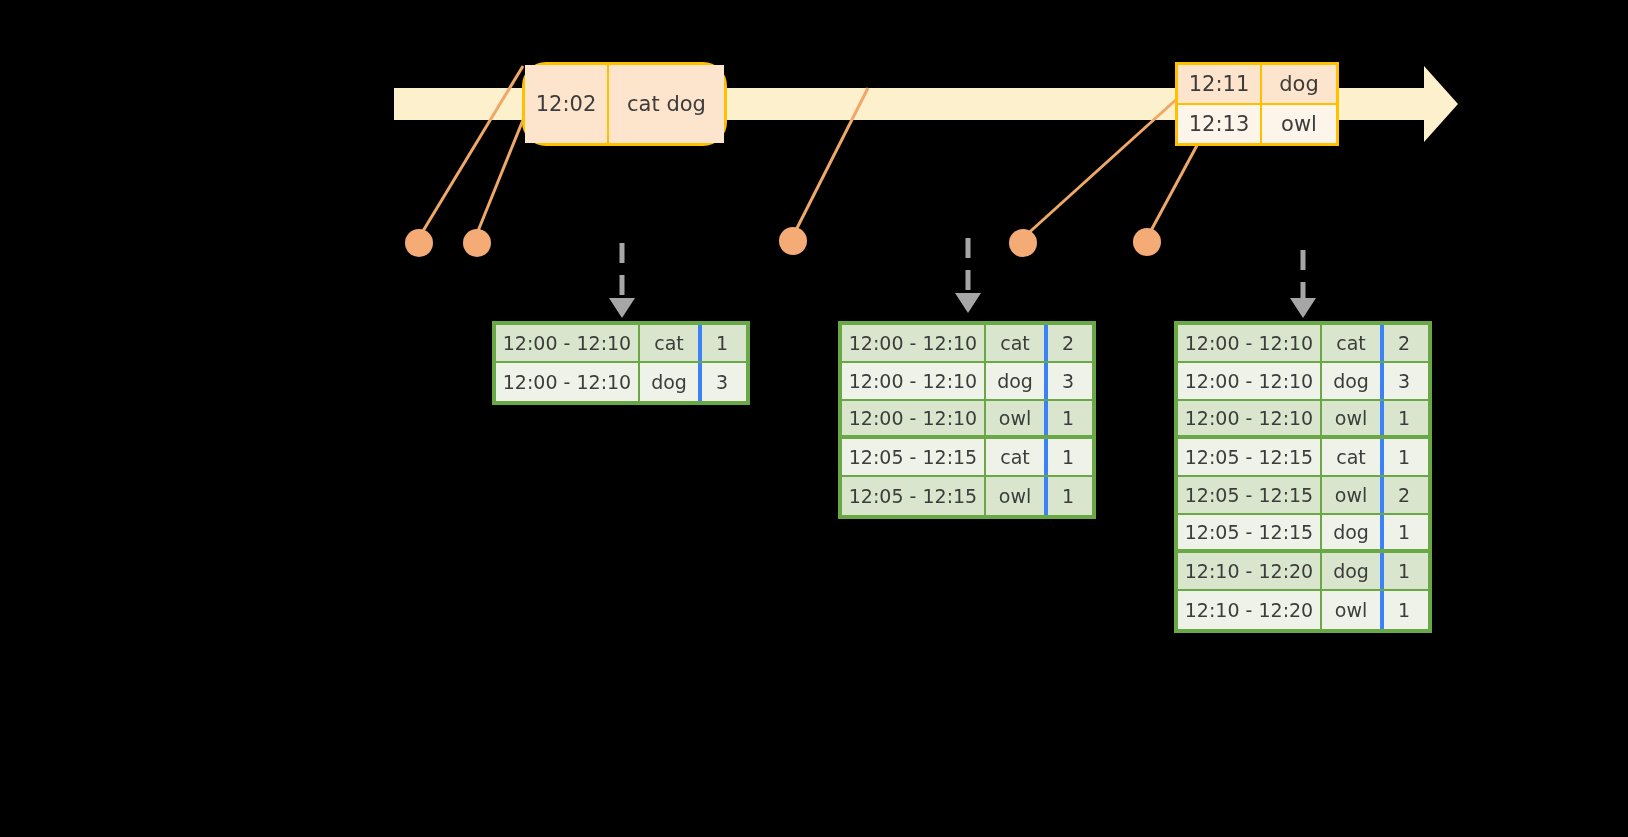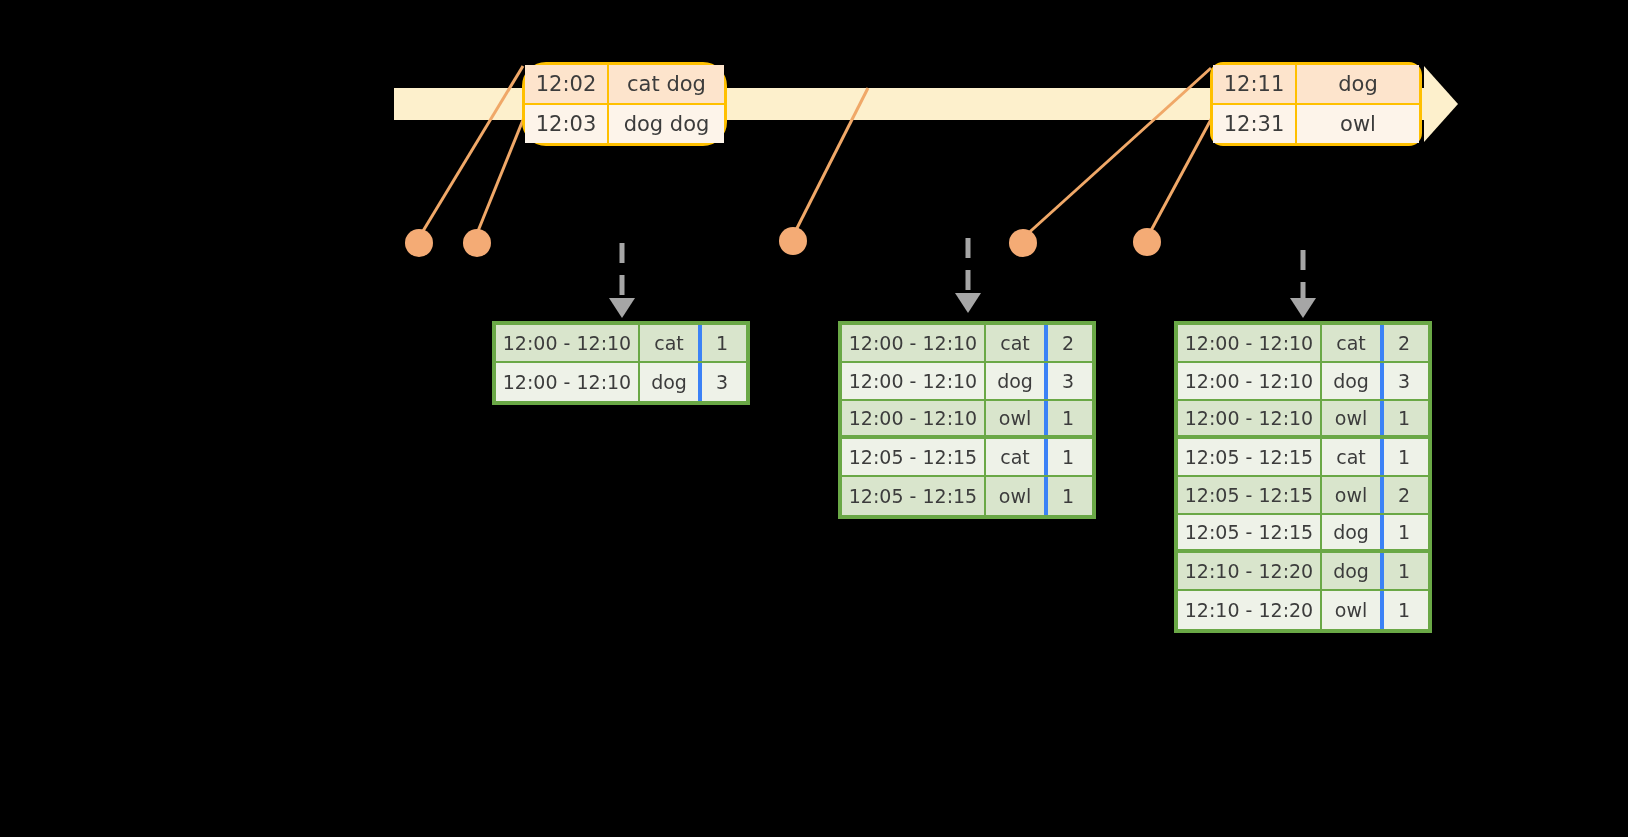--- a/index.html
+++ b/index.html
@@ -154,34 +154,30 @@
       <polygon points="955,293 981,293 968,313"></polygon>
       <polygon points="1290,298 1316,298 1303,318"></polygon>
     </g>
   </svg>
 
   <div class="event-box" style="left:522px; top:62px; width:205px; height:84px;border-radius:24px;">
     <div class="event-row shade-a">
       <div class="event-time">12:02</div>
       <div class="event-words">cat dog</div>
     </div>
-    <div class="event-row shade-b">
-      <div class="event-time">12:03</div>
-      <div class="event-words">dog dog</div>
-    </div>
-  </div>
-
-
-  <div class="event-box" style="left:1210px; top:62px; width:212px; height:84px;border-radius:13px;">
+  </div>
+
+
+  <div class="event-box" style="left:1175px; top:62px; width:164px; height:84px;">
     <div class="event-row shade-a">
       <div class="event-time">12:11</div>
       <div class="event-words">dog</div>
     </div>
     <div class="event-row shade-b">
-      <div class="event-time">12:31</div>
+      <div class="event-time">12:13</div>
       <div class="event-words">owl</div>
     </div>
   </div>
 
   <div class="result-table" style="left:492px; top:321px; width:258px;">
     <div class="res-row shade-a">
       <div class="res-window">12:00 - 12:10</div>
       <div class="res-key">cat</div>
       <div class="res-count">1</div>
     </div>

